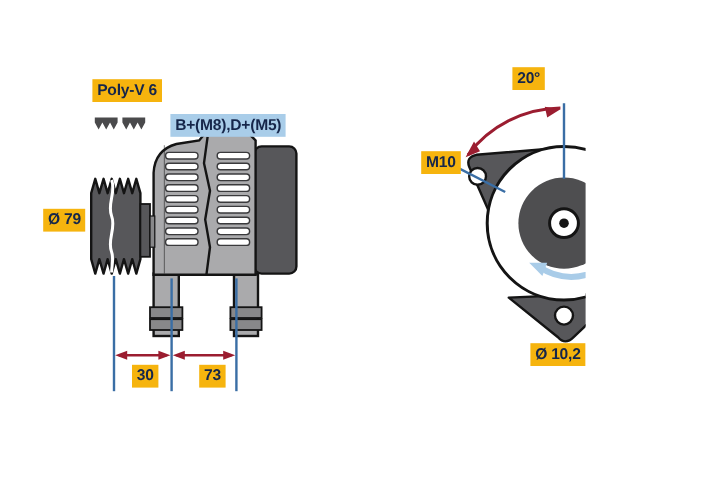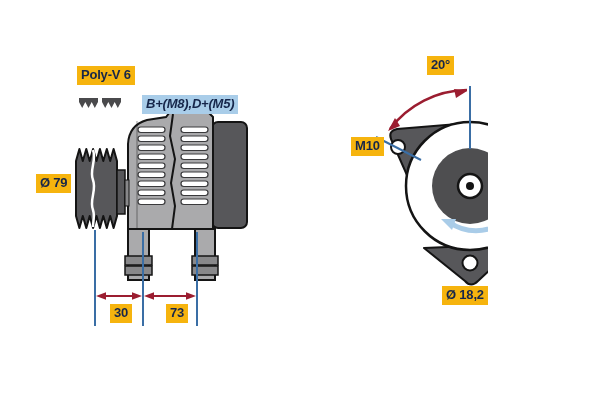--- a/index.html
+++ b/index.html
@@ -11,21 +11,21 @@
   #stage svg{position:absolute;left:0;top:0;}
   .lbl{
     position:absolute;
     font:bold 13px/1.3 "Liberation Sans",sans-serif;
     color:var(--label-text,#16264a);
     background:var(--label-yellow,#f6b40e);
     padding:1px 4px;
     white-space:nowrap;
     letter-spacing:-0.2px;
   }
-  .lbl.blue{background:var(--label-blue-bg,#a9cde9);font-style:italic;}
+  .lbl.blue{background:var(--label-blue-bg,#a9cde9);}
 </style>
 </head>
 <body>
 
 <div id="stage">
 
   <svg width="600" height="400" viewBox="0 0 600 400">
 
     <g>
 
@@ -125,15 +125,15 @@
       </g>
     </g>
   </svg>
 
   <div class="lbl" style="left:77px;top:66px">Poly-V 6</div>
   <div class="lbl blue" style="left:142px;top:95px">B+(M8),D+(M5)</div>
   <div class="lbl" style="left:36px;top:174px">Ø 79</div>
   <div class="lbl" style="left:110px;top:304px">30</div>
   <div class="lbl" style="left:166px;top:304px">73</div>
   <div class="lbl" style="left:427px;top:56px">20°</div>
-  <div class="lbl" style="left:351px;top:137px">M10</div>
-  <div class="lbl" style="left:442px;top:286px">Ø 18,2</div>
+  <div class="lbl" style="left:351px;top:126px">M10</div>
+  <div class="lbl" style="left:442px;top:286px">Ø 10,2</div>
 </div>
 
 </body></html>

